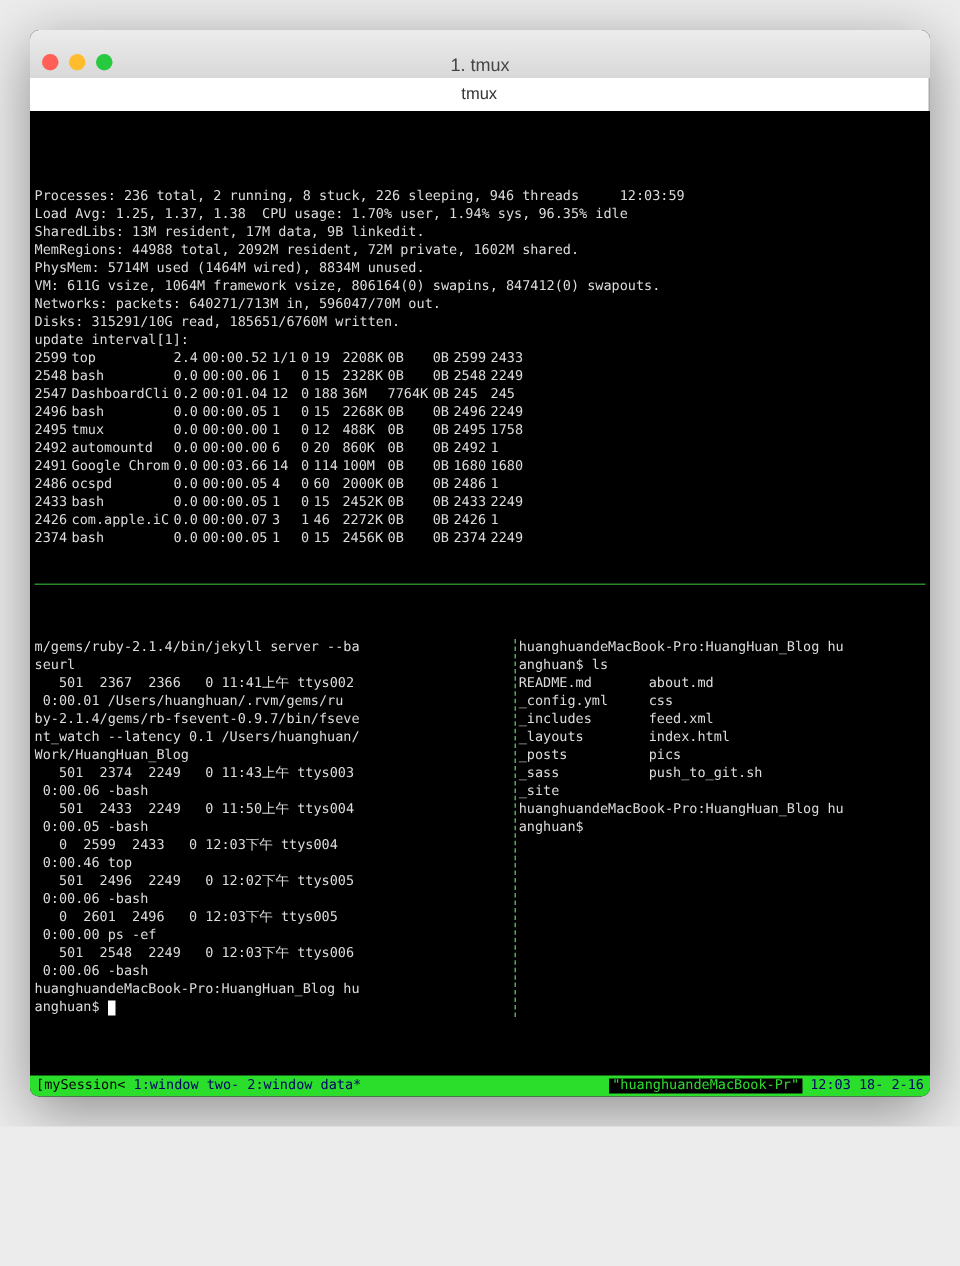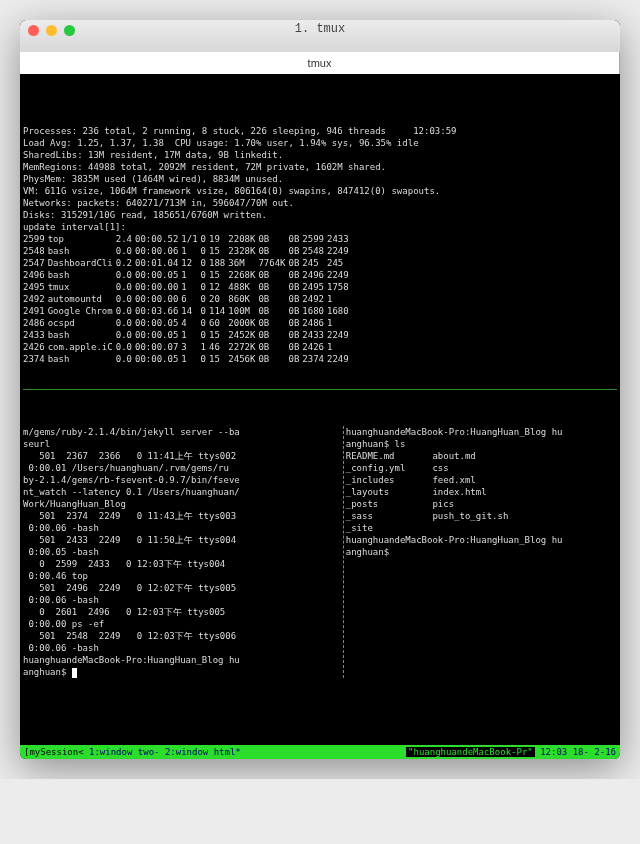--- a/index.html
+++ b/index.html
@@ -14,24 +14,23 @@
       width: 600px;
       background: #000;
       border-radius: 6px;
       box-shadow: 0 10px 40px rgba(0,0,0,0.4);
       overflow: hidden;
     }
     .titlebar {
       height: 22px;
       background: linear-gradient(#ececec, #d8d8d8);
       display: flex;
-      align-items: flex-end;
+      align-items: flex-start;
       padding: 16px 8px;
       position: relative;
-      font-family: Liberation Mono, monospace;
     }
     .traffic {
       display: flex;
       gap: 7px;
     }
     .light {
       width: 11px; height: 11px;
       border-radius: 50%;
     }
     .close-l { background: #ff5f56; }
@@ -86,21 +85,20 @@
       padding-left: 2px;
     }
     .statusbar {
       background: #2cde2c;
       color: #000;
       font-family: "Menlo", monospace;
       font-size: 9px;
       padding: 2px 4px;
       display: flex;
       white-space: pre;
-      margin-top: 28px;
     }
     .sb-l { color: #000; }
     .sb-win { color: #006; text-align: right; }
     .sb-active { background: #000; color: #2cde2c; padding: 0 2px;}
     .sb-r { margin-left: auto; color: #006;}
     .cursor {
       display: inline-block;
       width: 5px; height: 10px;
       background: #fff;
       vertical-align: middle;
@@ -127,38 +125,38 @@
     <div class="tab active">tmux</div>
   </div>
 
   <div class="terminal">
 
     <div class="pane-top">
 <span class="hdr">Processes: 236 total, 2 running, 8 stuck, 226 sleeping, 946 threads     12:03:59</span>
 <span class="hdr">Load Avg: 1.25, 1.37, 1.38  CPU usage: 1.70% user, 1.94% sys, 96.35% idle</span>
 <span class="hdr">SharedLibs: 13M resident, 17M data, 9B linkedit.</span>
 <span class="hdr">MemRegions: 44988 total, 2092M resident, 72M private, 1602M shared.</span>
-<span class="hdr">PhysMem: 3835M used (1464M wired), 8834M unused.</span>
+<span class="hdr">PhysMem: 5714M used (1464M wired), 8834M unused.</span>
 <span class="hdr">VM: 611G vsize, 1064M framework vsize, 806164(0) swapins, 847412(0) swapouts.</span>
 <span class="hdr">Networks: packets: 640271/713M in, 596047/70M out.</span>
 <span class="hdr">Disks: 315291/10G read, 185651/6760M written.</span>
 <span class="hdr">update interval[1]:</span>
 <table class="top">
   <tbody>
 <tr><td>2599</td><td>top</td><td>2.4</td><td>00:00.52</td><td>1/1</td><td>0</td><td>19</td><td>2208K</td><td>0B</td><td>0B</td><td>2599</td><td>2433</td></tr><tr><td>2548</td><td>bash</td><td>0.0</td><td>00:00.06</td><td>1</td><td>0</td><td>15</td><td>2328K</td><td>0B</td><td>0B</td><td>2548</td><td>2249</td></tr><tr><td>2547</td><td>DashboardCli</td><td>0.2</td><td>00:01.04</td><td>12</td><td>0</td><td>188</td><td>36M</td><td>7764K</td><td>0B</td><td>245</td><td>245</td></tr><tr><td>2496</td><td>bash</td><td>0.0</td><td>00:00.05</td><td>1</td><td>0</td><td>15</td><td>2268K</td><td>0B</td><td>0B</td><td>2496</td><td>2249</td></tr><tr><td>2495</td><td>tmux</td><td>0.0</td><td>00:00.00</td><td>1</td><td>0</td><td>12</td><td>488K</td><td>0B</td><td>0B</td><td>2495</td><td>1758</td></tr><tr><td>2492</td><td>automountd</td><td>0.0</td><td>00:00.00</td><td>6</td><td>0</td><td>20</td><td>860K</td><td>0B</td><td>0B</td><td>2492</td><td>1</td></tr><tr><td>2491</td><td>Google Chrom</td><td>0.0</td><td>00:03.66</td><td>14</td><td>0</td><td>114</td><td>100M</td><td>0B</td><td>0B</td><td>1680</td><td>1680</td></tr><tr><td>2486</td><td>ocspd</td><td>0.0</td><td>00:00.05</td><td>4</td><td>0</td><td>60</td><td>2000K</td><td>0B</td><td>0B</td><td>2486</td><td>1</td></tr><tr><td>2433</td><td>bash</td><td>0.0</td><td>00:00.05</td><td>1</td><td>0</td><td>15</td><td>2452K</td><td>0B</td><td>0B</td><td>2433</td><td>2249</td></tr><tr><td>2426</td><td>com.apple.iC</td><td>0.0</td><td>00:00.07</td><td>3</td><td>1</td><td>46</td><td>2272K</td><td>0B</td><td>0B</td><td>2426</td><td>1</td></tr><tr><td>2374</td><td>bash</td><td>0.0</td><td>00:00.05</td><td>1</td><td>0</td><td>15</td><td>2456K</td><td>0B</td><td>0B</td><td>2374</td><td>2249</td></tr></tbody></table>
     </div>
 
     <div class="pane-split">
       <div class="pane-left" id="pane-left"><div>m/gems/ruby-2.1.4/bin/jekyll server --ba</div><div>seurl</div><div>   501  2367  2366   0 11:41上午 ttys002</div><div> 0:00.01 /Users/huanghuan/.rvm/gems/ru</div><div>by-2.1.4/gems/rb-fsevent-0.9.7/bin/fseve</div><div>nt_watch --latency 0.1 /Users/huanghuan/</div><div>Work/HuangHuan_Blog</div><div>   501  2374  2249   0 11:43上午 ttys003</div><div> 0:00.06 -bash</div><div>   501  2433  2249   0 11:50上午 ttys004</div><div> 0:00.05 -bash</div><div>   0  2599  2433   0 12:03下午 ttys004</div><div> 0:00.46 top</div><div>   501  2496  2249   0 12:02下午 ttys005</div><div> 0:00.06 -bash</div><div>   0  2601  2496   0 12:03下午 ttys005</div><div> 0:00.00 ps -ef</div><div>   501  2548  2249   0 12:03下午 ttys006</div><div> 0:00.06 -bash</div><div>huanghuandeMacBook-Pro:HuangHuan_Blog hu</div><div>anghuan$ <span class="cursor"></span></div></div>
       <div class="pane-right" id="pane-right"><div>huanghuandeMacBook-Pro:HuangHuan_Blog hu</div><div>anghuan$ ls</div><div>README.md       about.md</div><div>_config.yml     css</div><div>_includes       feed.xml</div><div>_layouts        index.html</div><div>_posts          pics</div><div>_sass           push_to_git.sh</div><div>_site           </div><div>huanghuandeMacBook-Pro:HuangHuan_Blog hu</div><div>anghuan$</div></div>
     </div>
 
   </div>
 
   <div class="statusbar">
     <span class="sb-l">[mySession&lt; </span>
     <span class="sb-win">1:window two-</span>
     <span> </span>
-    <span class="sb-win">2:window html*</span>
+    <span class="sb-win">2:window data*</span>
     <span class="sb-r"><span class="sb-active">"huanghuandeMacBook-Pr"</span> <span>12:03 18- 2-16</span></span>
   </div>
 
 </div>
 
 </body></html>

